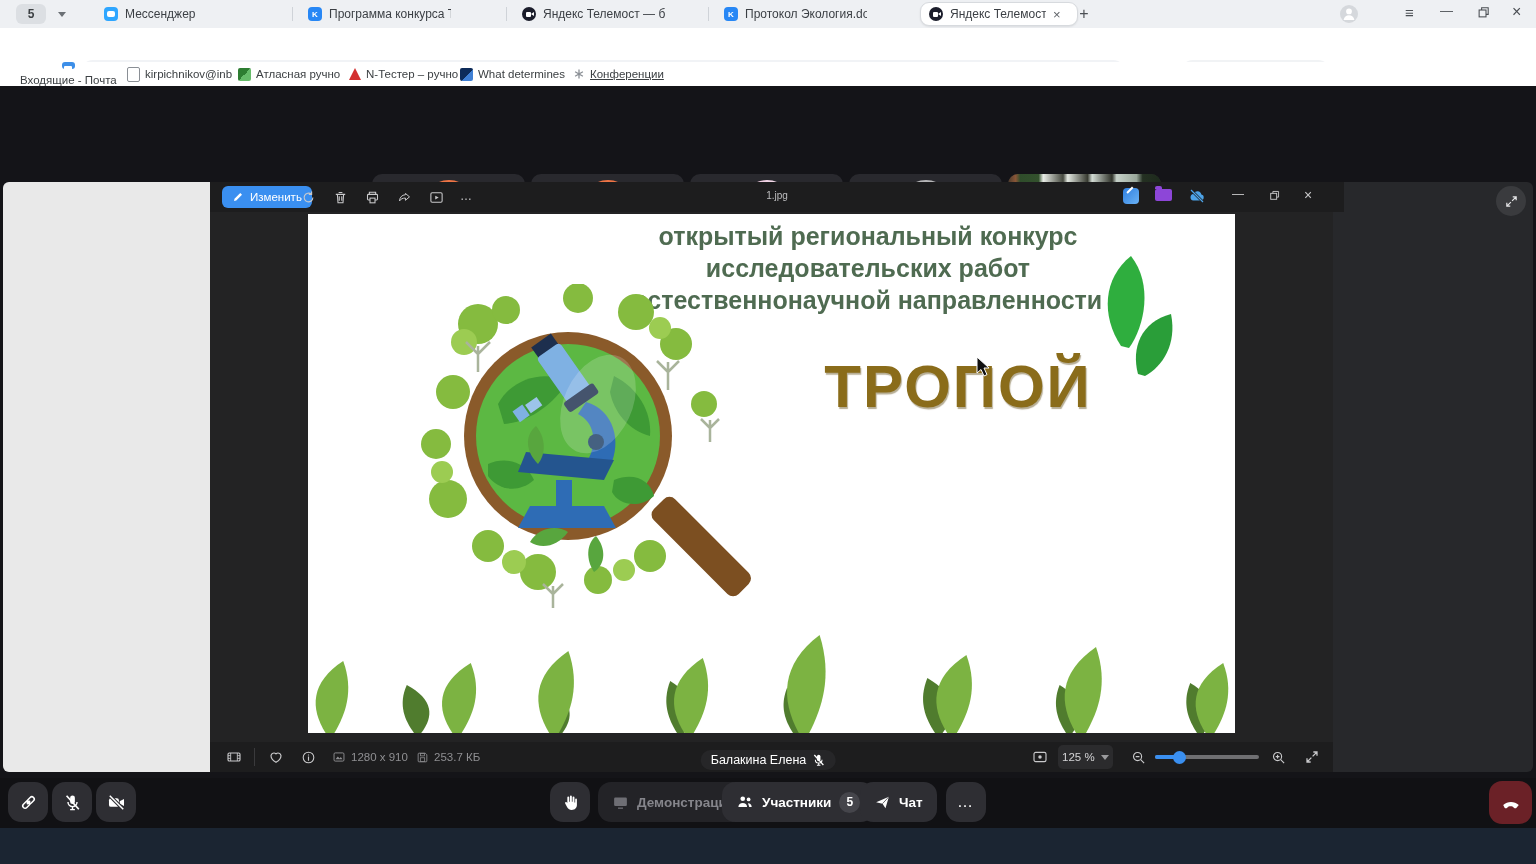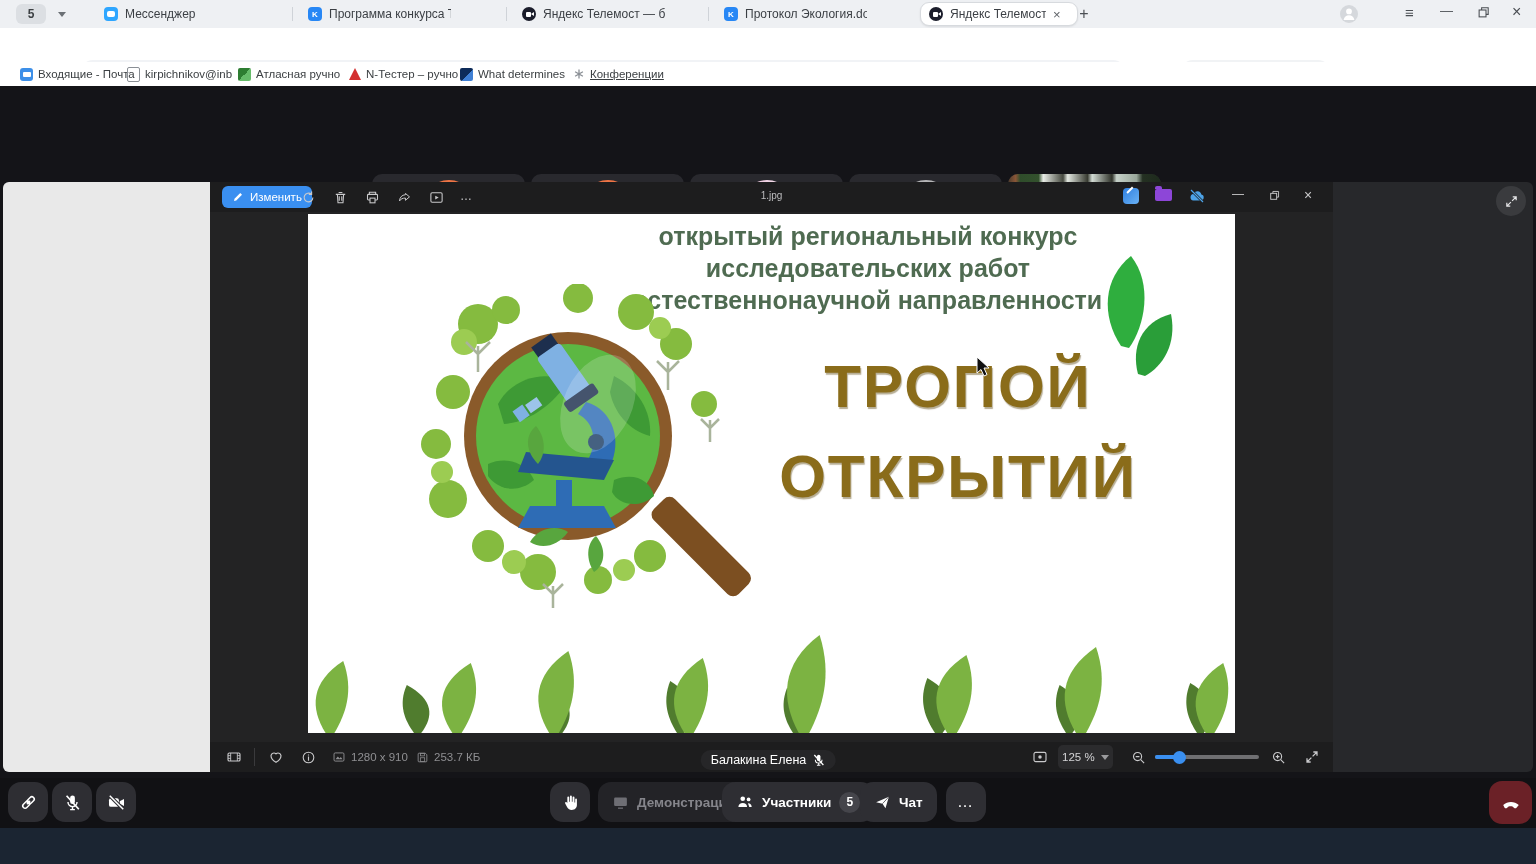--- a/index.html
+++ b/index.html
@@ -284,21 +284,21 @@
     <div style="position:absolute;right:-4px;bottom:-3px;width:10px;height:10px;border-radius:50%;background:#2f7fe0;color:#fff;font-size:7px;line-height:10px;text-align:center;">✓</div>
   </div>
   <div class="abs" style="left:1512px;top:36px;">
     <svg width="16" height="16" viewBox="0 0 24 24" style="color:#3c4043">
           <use href="#i-dl"></use>
         </svg>
   </div>
 </div>
 
 <div class="abs bkbar">
-  <div class="abs bkitem flex" style="left:20px;">
+  <div class="abs bkitem flex" style="left:20px;flex-direction:column;">
     <div style="width:13px;height:13px;border-radius:3px;background:#3d8fe8;position:relative;">
       <div style="position:absolute;left:2.5px;top:4px;width:8px;height:5.5px;background:#fff;border-radius:1px;"></div>
     </div>
         <span>Входящие - Почта</span>
   </div>
   <div class="abs bkitem flex" style="left:127px;justify-content:center;">
     <div style="width:11px;height:13px;border:1.4px solid #8a8f95;border-radius:2px;"></div>
     <span>kirpichnikov@inb</span>
   </div>
   <div class="abs bkitem flex" style="left:238px;">
@@ -384,21 +384,21 @@
             <use href="#i-micoff"></use>
           </svg>
     </div>
   </div>
 
   <div class="abs" style="left:3px;top:96px;width:1530px;height:590px;background:#27282b;border-radius:6px;">
     <div class="abs" style="left:0;top:0;width:207px;height:590px;background:#e9e9e9;border-radius:6px 0 0 6px;"></div>
 
     <div class="abs" style="left:207px;top:0px;width:1123px;height:590px;background:#232324;">
 
-      <div class="abs" style="left:0;top:0;width:1123px;height:30px;background:#1d1d1e;">
+      <div class="abs" style="left:0;top:0;width:1123px;height:30px;background:#1d1d1e;padding-left:11px;">
         <div class="abs flex" style="left:12px;top:4px;height:22px;padding:0 10px;background:#3a8ff0;border-radius:6px;gap:6px;">
           <svg width="12" height="12" viewBox="0 0 24 24" style="color:#fff">
                 <use href="#i-pencil"></use>
               </svg>
           <span style="color:#fff;font-size:11.5px;">Изменить</span>
         </div>
         <div class="abs vbaricon" style="left:88px;top:5px;">
               <svg width="15" height="15" viewBox="0 0 24 24">
                 <use href="#i-rotate"></use>
               </svg>
@@ -448,21 +448,20 @@
       <div class="abs" style="left:98px;top:32px;width:927px;height:519px;background:#ffffff;overflow:hidden;">
 
         <div class="abs" style="left:250px;top:6px;width:620px;text-align:center;font-size:25px;font-weight:bold;color:#4f6b51;line-height:32px;">
           <div>открытый региональный конкурс</div>
           <div>исследовательских работ</div>
           <div>естественнонаучной направленности</div>
         </div>
 
         <div class="abs" style="left:430px;top:128px;width:440px;text-align:center;font-size:60px;font-weight:bold;color:#8a6c1a;letter-spacing:2px;text-shadow:1px 2px 1px rgba(94,74,18,.45);line-height:90px;">
           <div>ТРОПОЙ</div>
-          <div>ОТКРЫТИЙ</div>
         </div>
 
         <svg class="abs" style="left:775px;top:42px;" width="100" height="125" viewBox="0 0 100 125">
           <path d="M38 90 C18 60 20 22 48 0 C70 28 62 70 46 92 Z" fill="#2fae3e"></path>
           <path d="M55 118 C48 92 58 66 88 58 C94 88 80 110 62 120 Z" fill="#2a9e39"></path>
         </svg>
 
         <svg class="abs" style="left:110px;top:70px;" width="350" height="340" viewBox="0 0 350 340">
 
           <g fill="#85bb3f">

